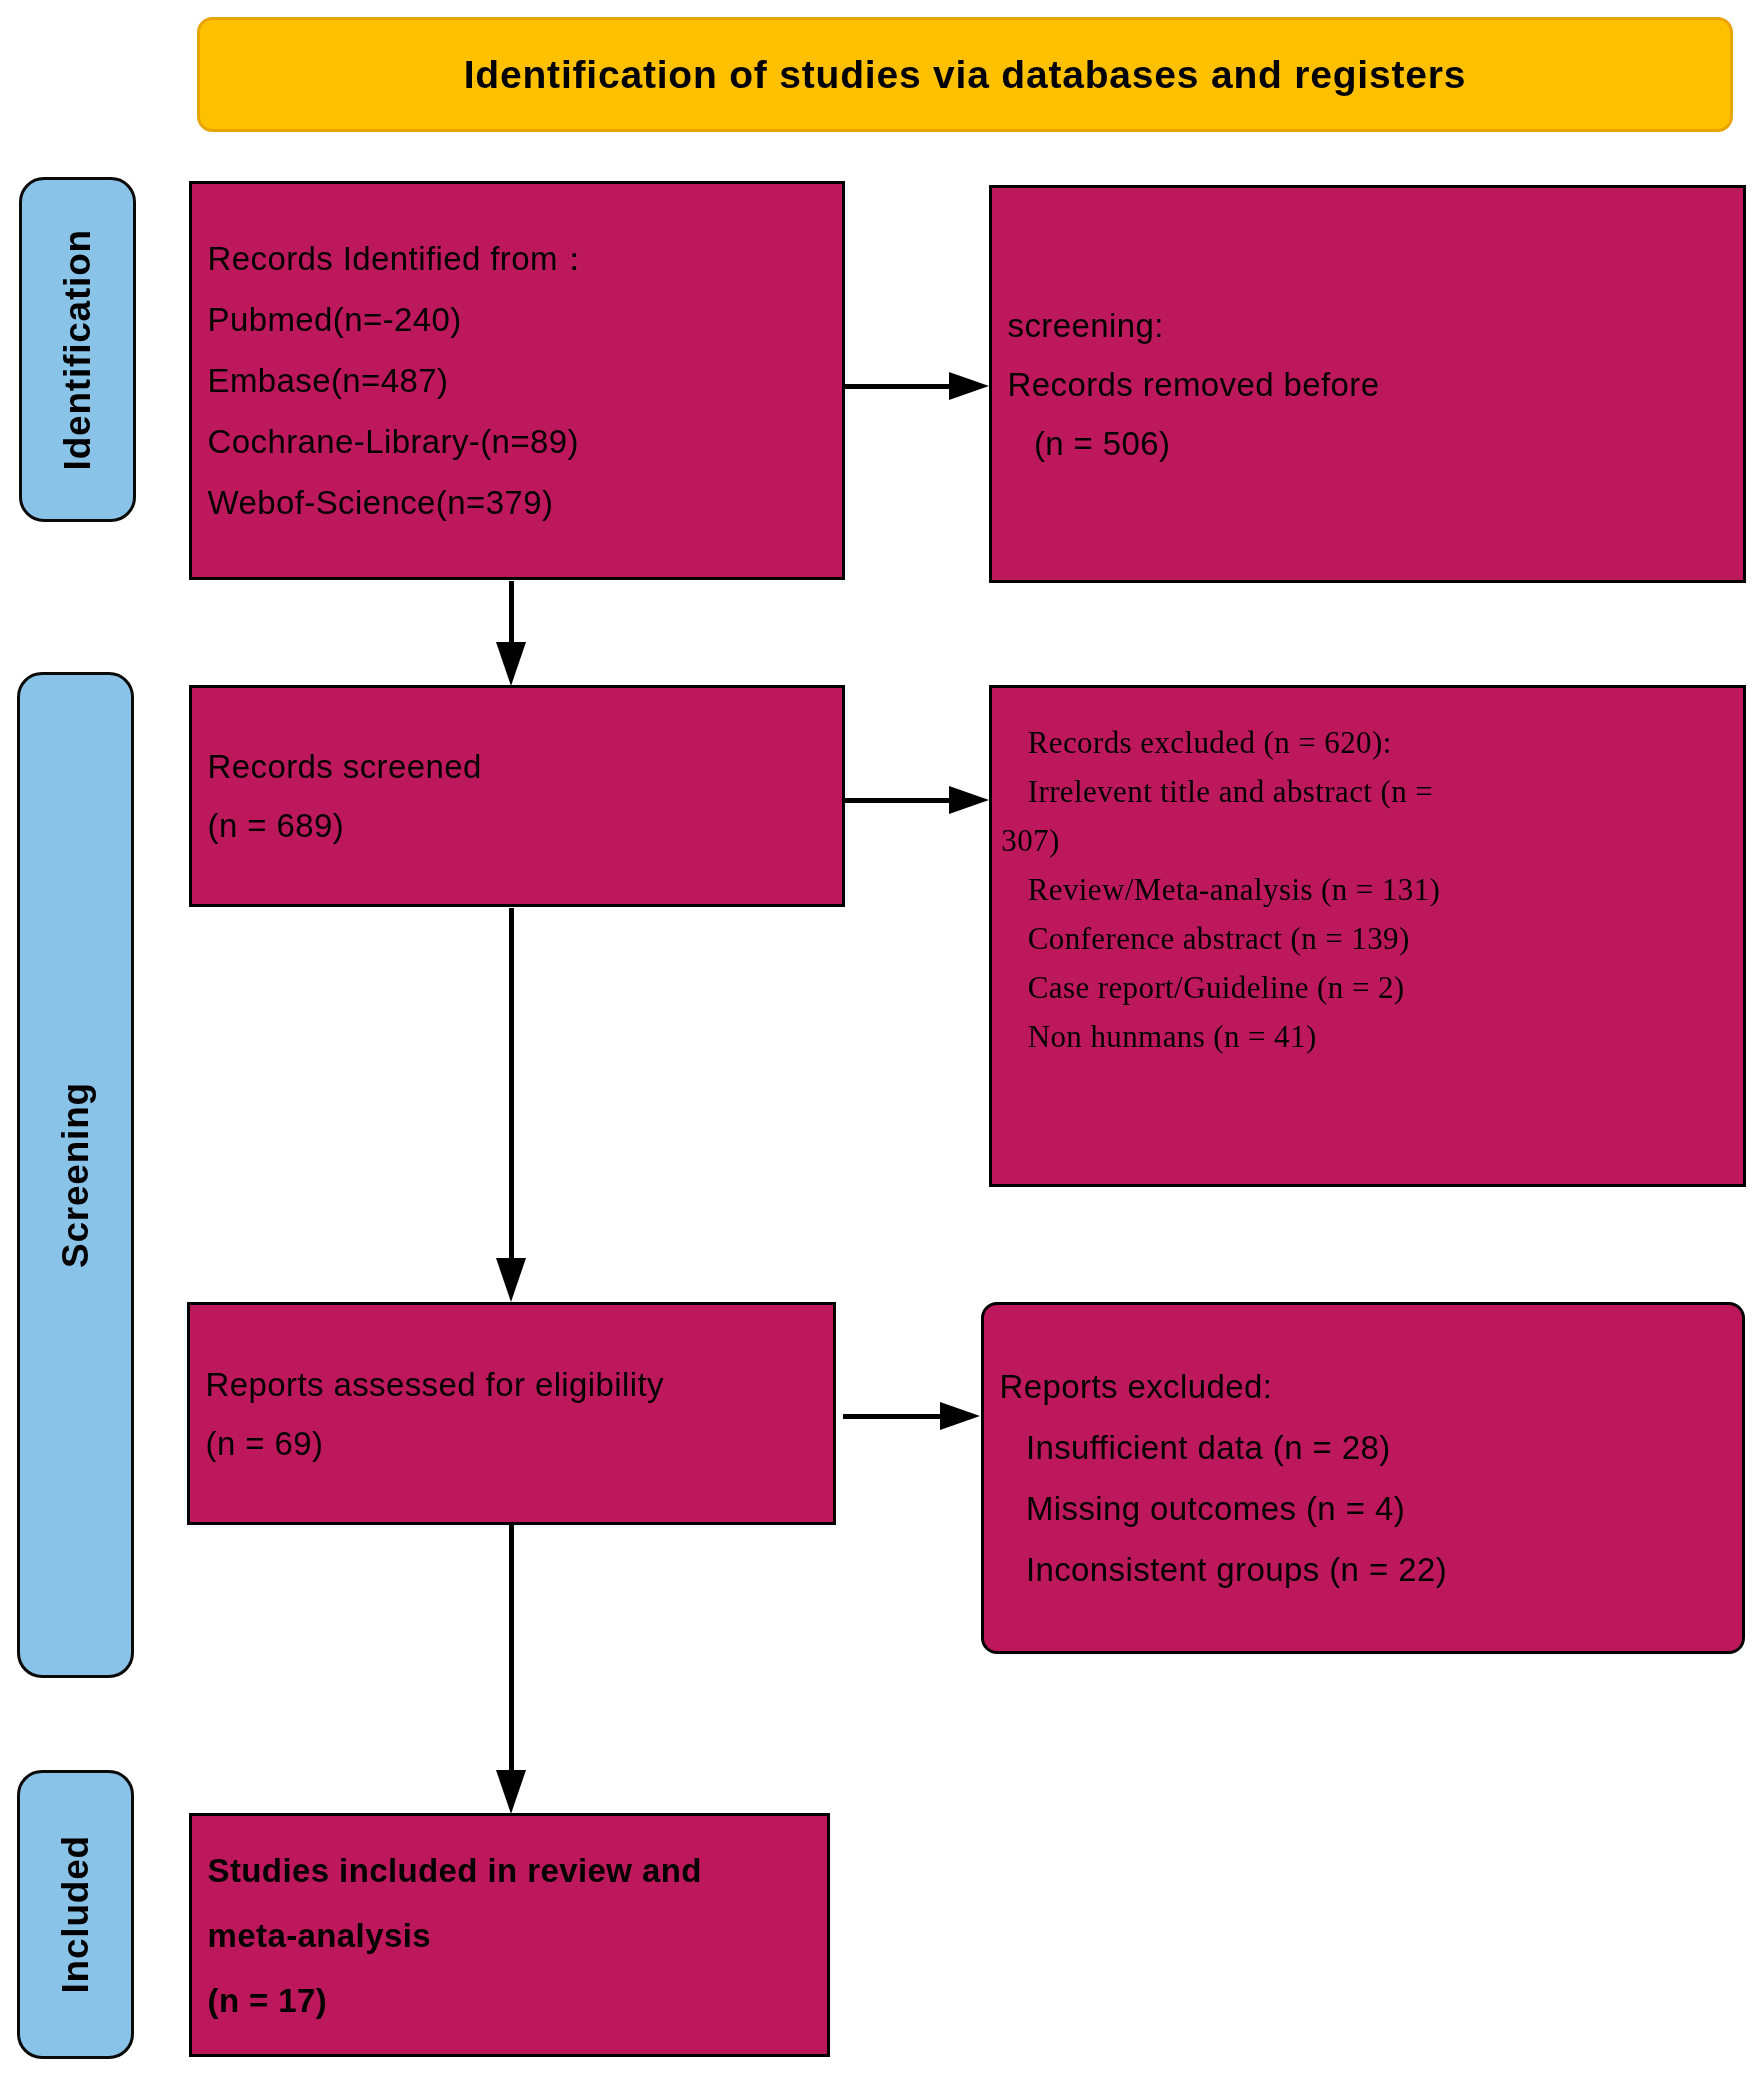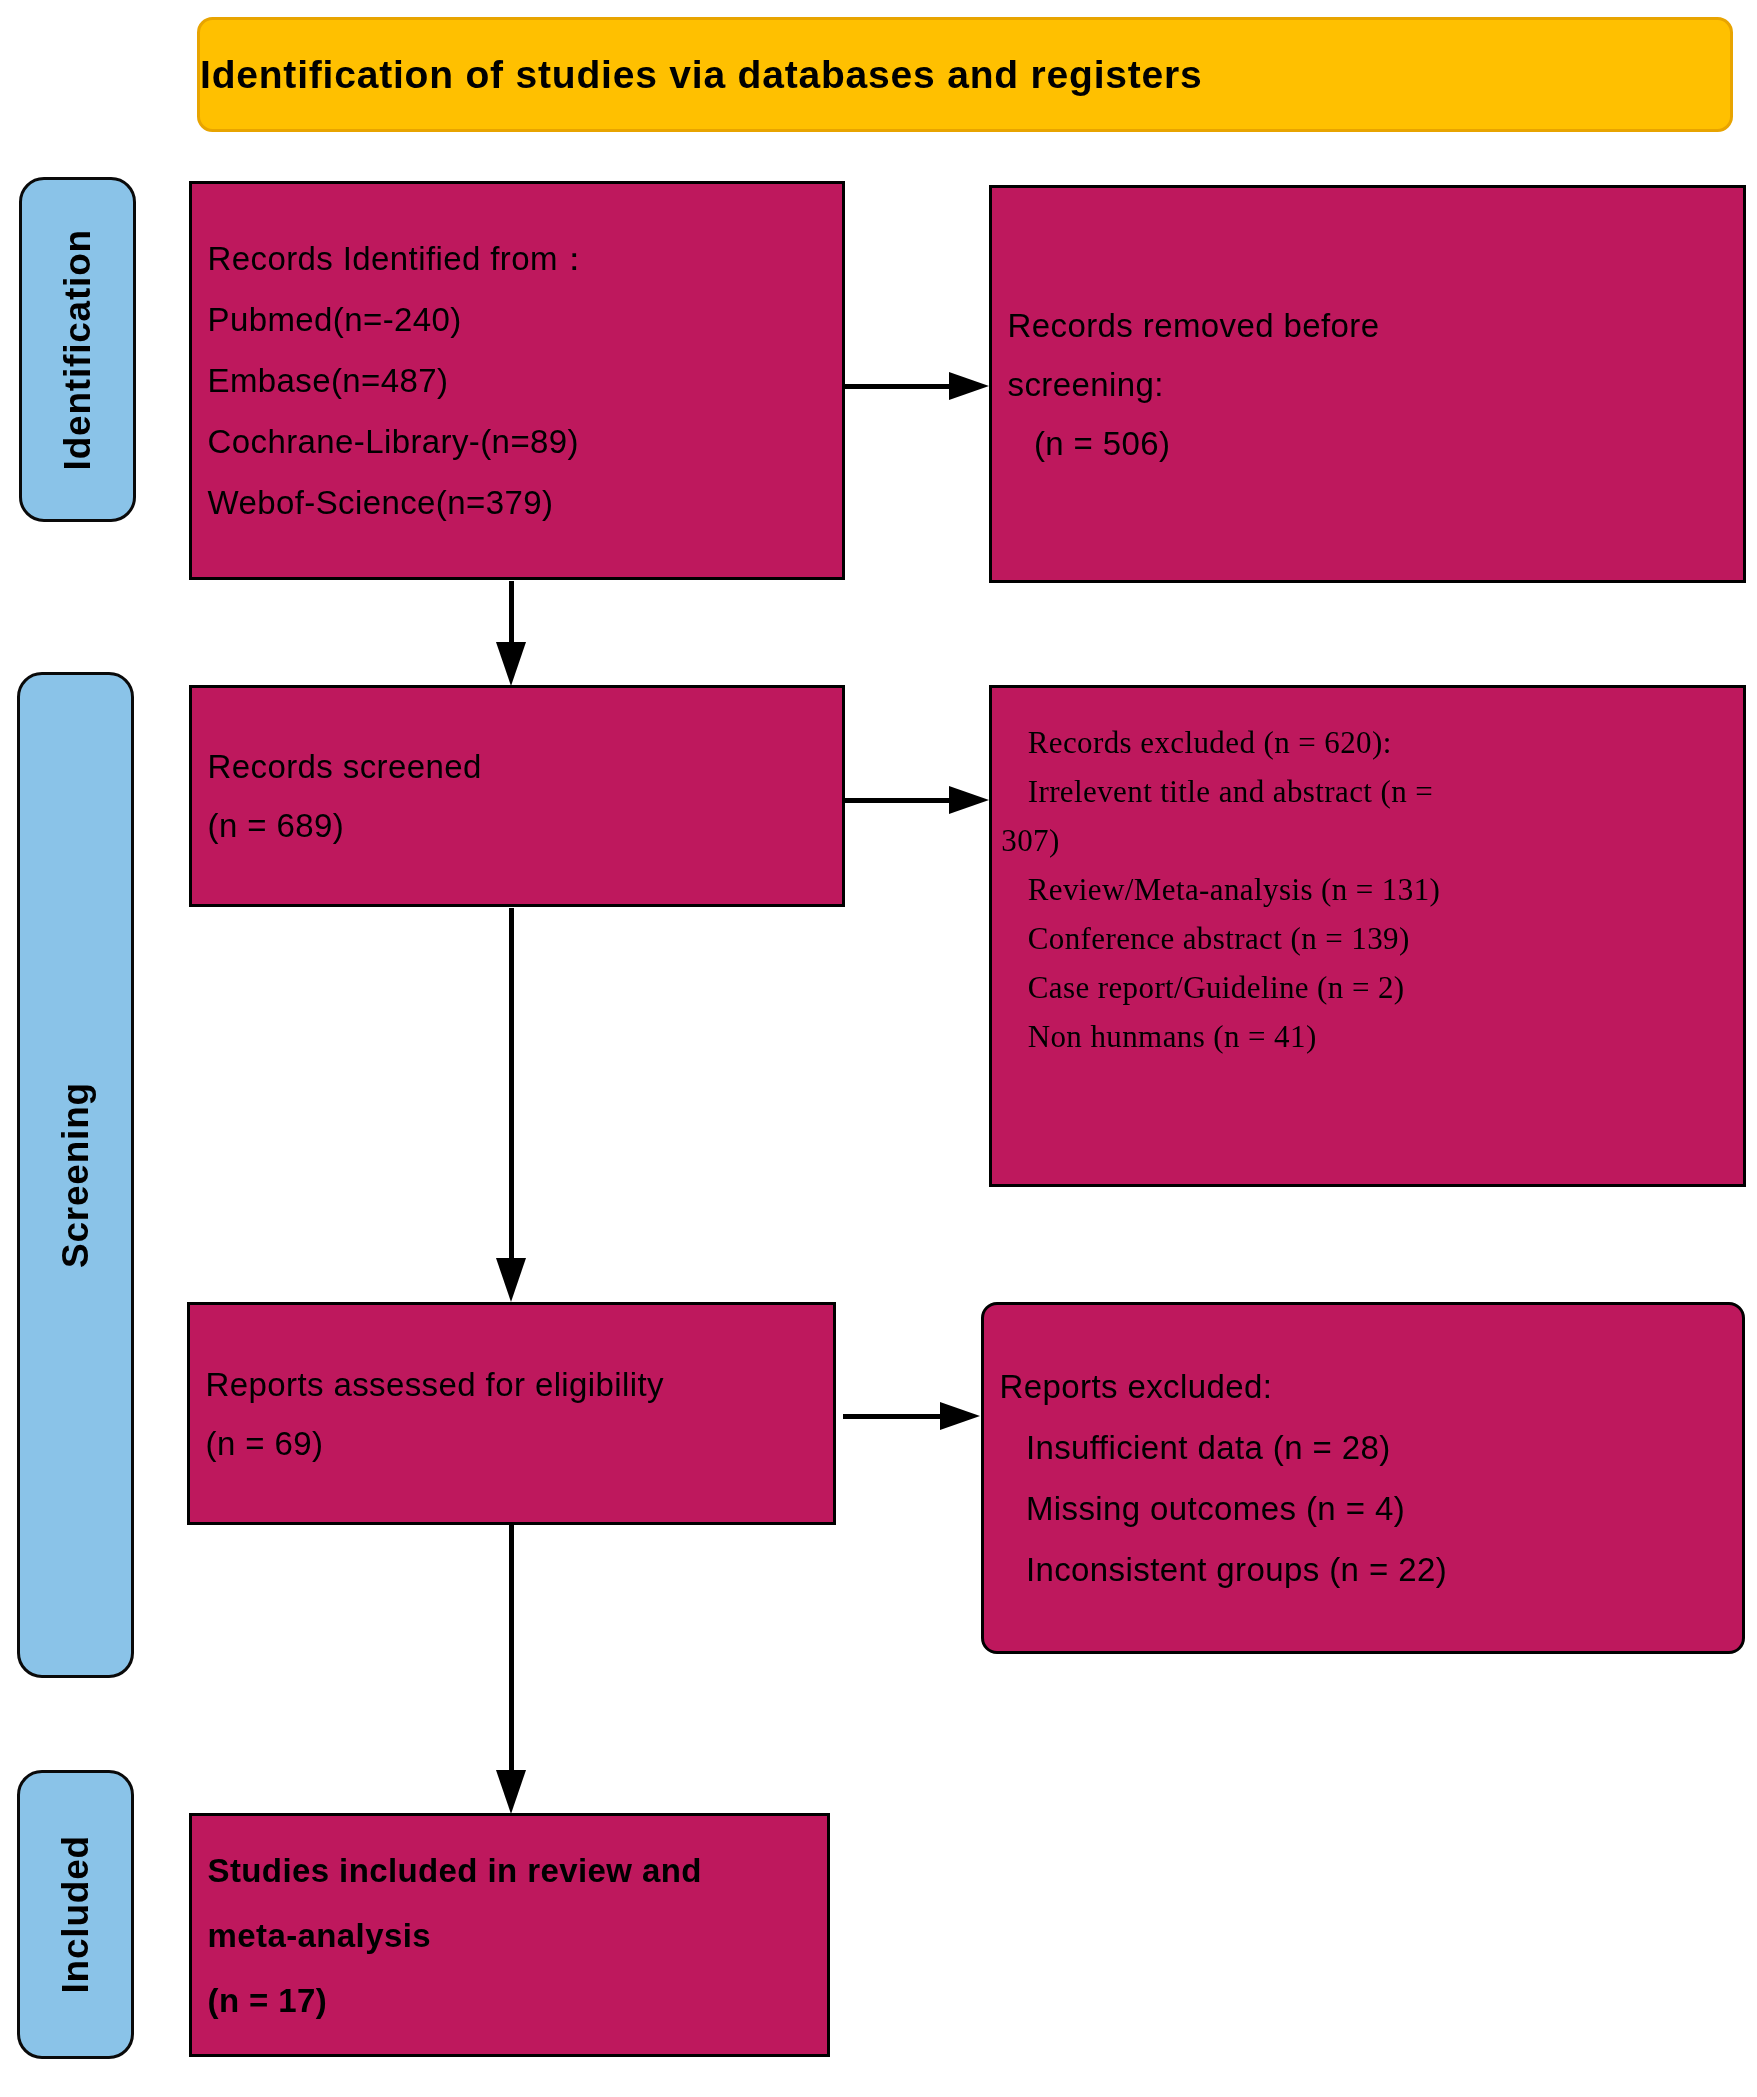--- a/index.html
+++ b/index.html
@@ -19,20 +19,21 @@
   .banner {
     position: absolute;
     left: 197px; top: 17px;
     width: 1536px; height: 115px;
     background: #FFC000;
     border: 3.1px solid #E8A400;
     border-radius: 15.5px;
     box-sizing: border-box;
     display: flex;
     align-items: center;
+    justify-content: center;
   }
   .banner-text {
     font-size: 39px;
     font-weight: bold;
     color: #000000;
     letter-spacing: 0.8px;
   }
   
   .rail {
     position: absolute;
@@ -126,22 +127,22 @@
 
   <div class="fbox box-a">
     <div class="line">Records Identified from：</div>
     <div class="line">Pubmed(n=-240)</div>
     <div class="line">Embase(n=487)</div>
     <div class="line">Cochrane-Library-(n=89)</div>
     <div class="line">Webof-Science(n=379)</div>
   </div>
 
   <div class="fbox box-b">
+    <div class="line">screening:</div>
     <div class="line">Records removed before</div>
-    <div class="line">screening:</div>
     <div class="line indent">(n = 506)</div>
   </div>
 
   <div class="fbox box-c">
     <div class="line">Records screened</div>
     <div class="line">(n = 689)</div>
   </div>
 
   <div class="fbox box-d">
     <div class="line indent">Records excluded (n = 620):</div>

